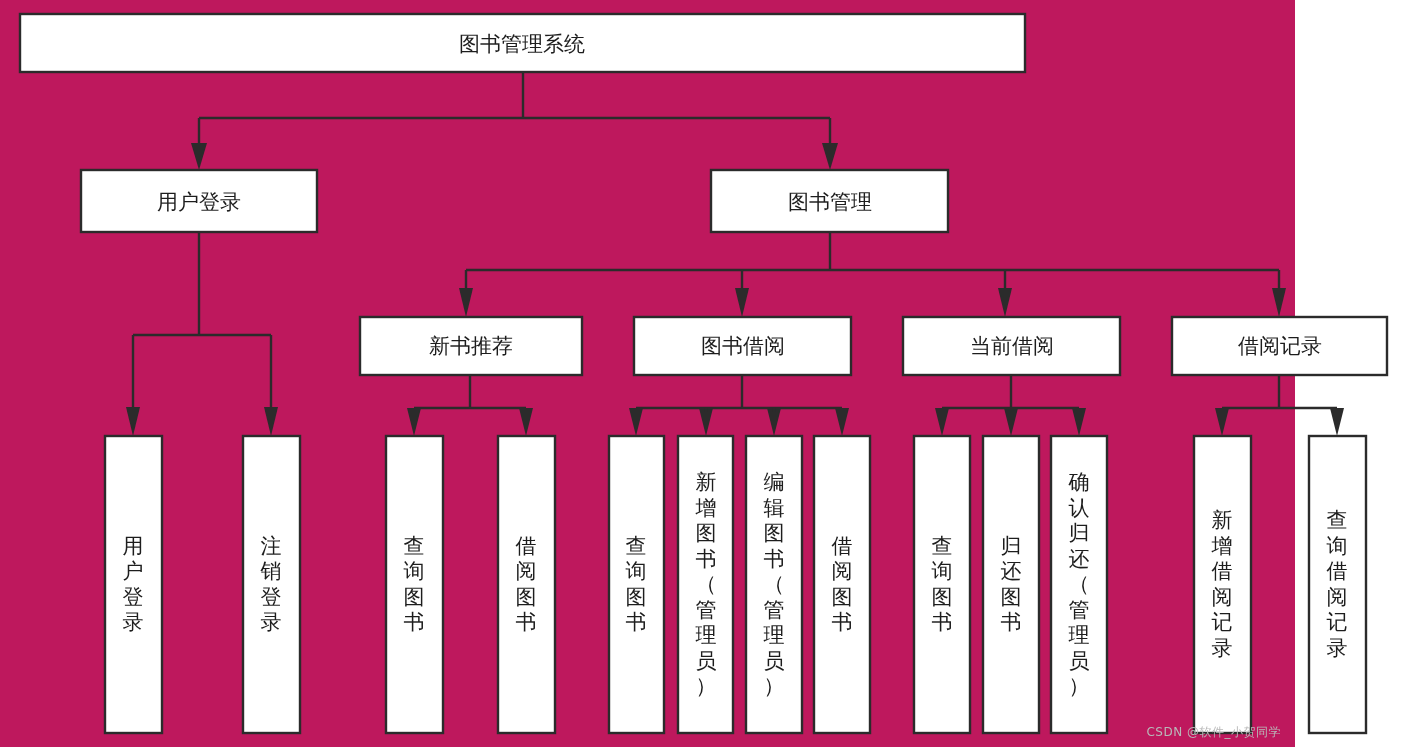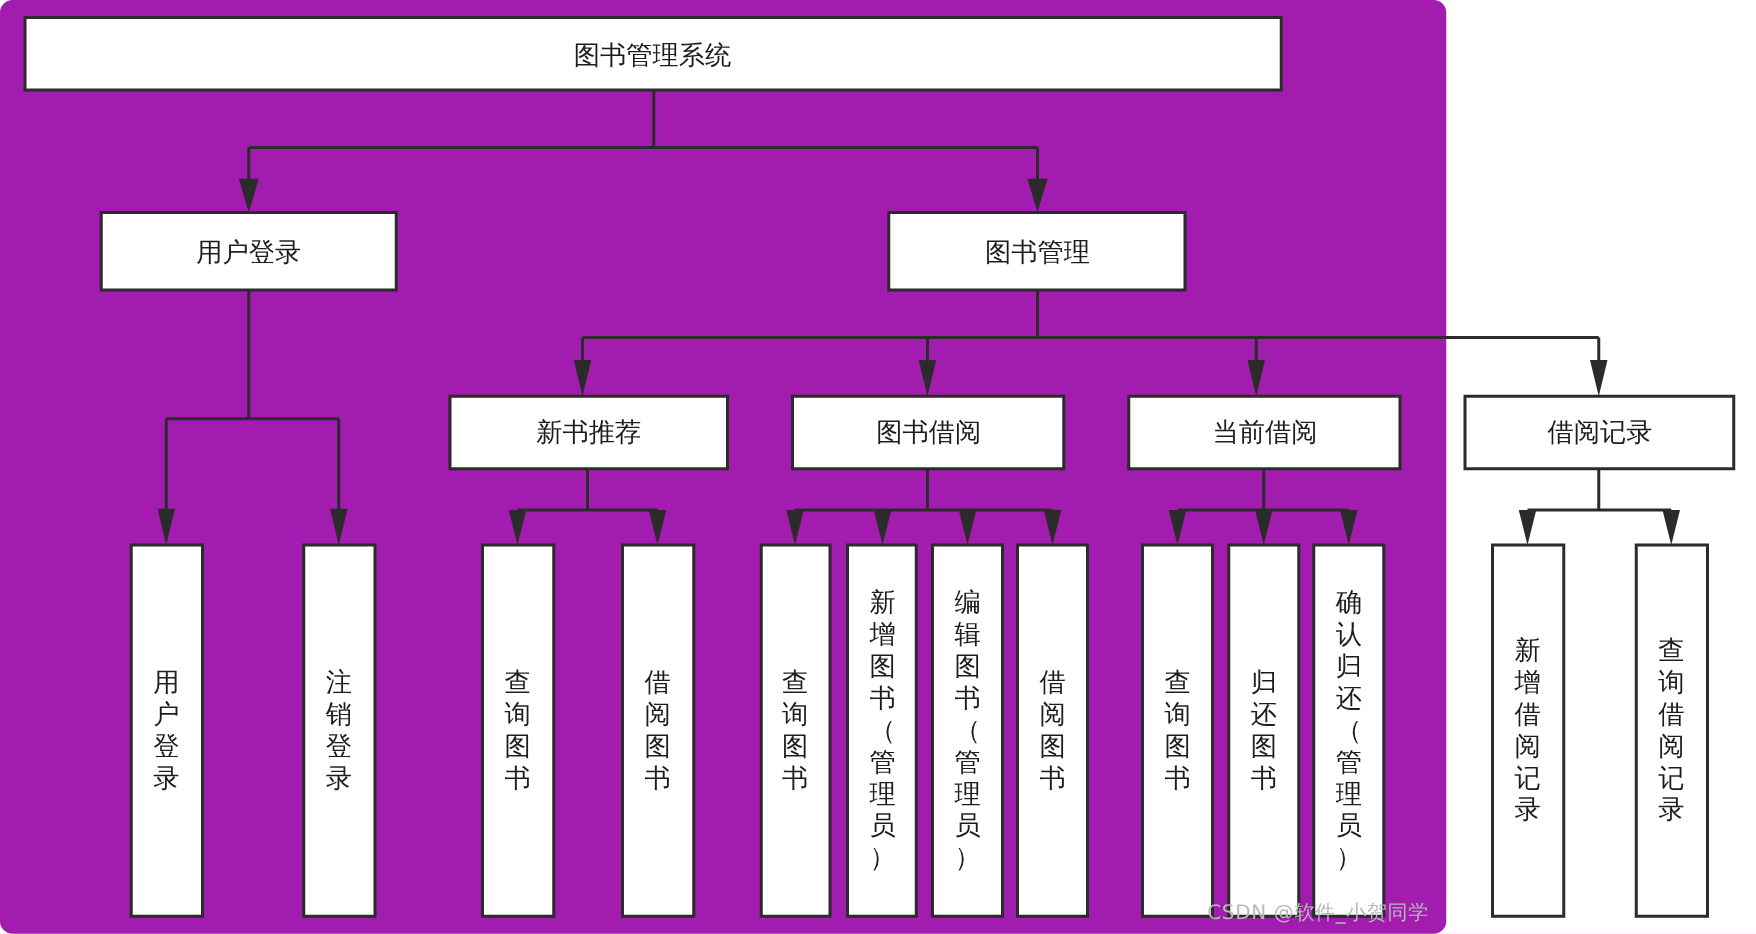--- a/index.html
+++ b/index.html
@@ -8,24 +8,23 @@
     background: #ffffff;
   }
   body {
     width: 1405px;
     height: 747px;
     font-family: "DejaVu Sans", "Liberation Sans", sans-serif;
     overflow: hidden;
   }
   #diagram-root {
     position: relative;
-    width: 1157px;
+    width: 1295px;
     height: 747px;
-    background: #a21caf;
-    border-radius: 10px;
+    background: #be185d;
   }
   svg.tree {
     position: absolute;
     top: 0;
     left: 0;
     width: 1405px;
     height: 747px;
   }
   .node-rect {
     fill: #ffffff;
@@ -53,21 +52,21 @@
     fill: #1d1d1d;
     font-family: "DejaVu Sans", "Liberation Sans", sans-serif;
     font-size: 21px;
     text-anchor: middle;
   }
   .watermark {
     position: absolute;
     right: 14px;
     bottom: 6px;
     font-family: "DejaVu Sans", "Liberation Sans", sans-serif;
-    font-size: 16px;
+    font-size: 12px;
     color: #b9b9b9;
     letter-spacing: 0.5px;
     white-space: nowrap;
     user-select: none;
   }
 </style>
 </head>
 <body>
 
 <div id="diagram-root">

